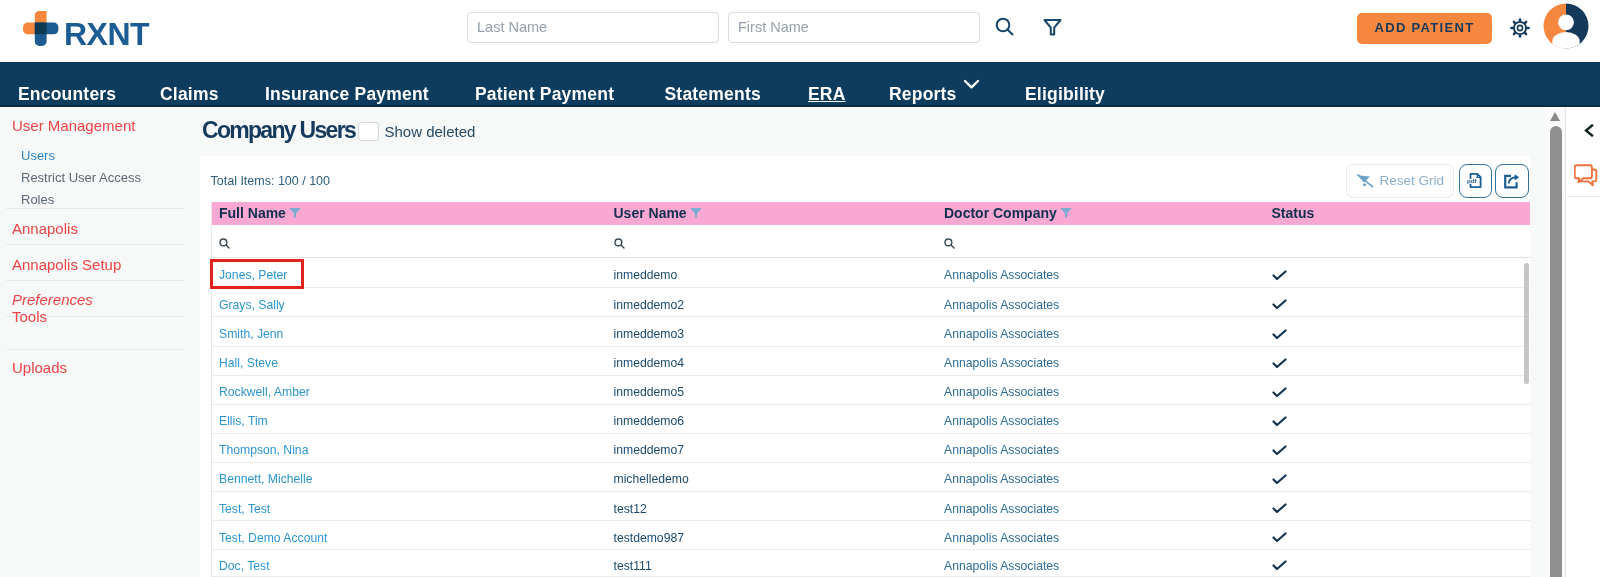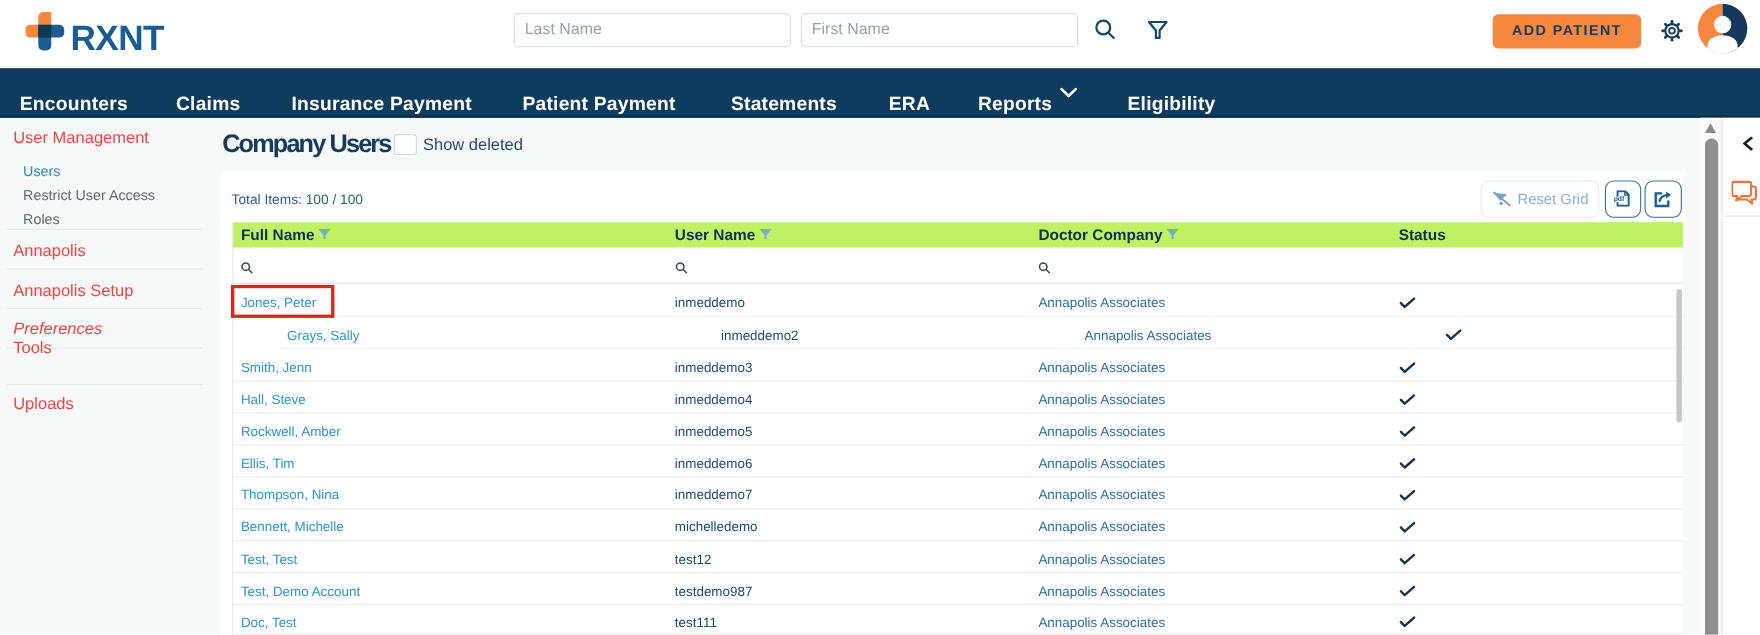--- a/index.html
+++ b/index.html
@@ -22,21 +22,21 @@
   
   .side-main { position:absolute; left:12px; color:#ef4444; font-size:15px; white-space:nowrap; }
   .side-sub  { position:absolute; left:21px; color:#5c6874; font-size:13px; white-space:nowrap; }
   .side-div  { position:absolute; left:6px; width:178px; height:1px; background:#e7e9ea; }
 
   
   #card { position:absolute; left:200px; top:156px; width:1330px; height:421px; background:#fff; border-radius:4px 4px 0 0; }
 
   
   #grid { position:absolute; left:10.5px; top:46.4px; width:1319px; border-left:1px solid #e8e8e8; }
-  .g-head { position:relative; height:23.1px; background:#bef264; }
+  .g-head { position:relative; height:23.1px; background:#f9a8d4; }
   .g-search { position:relative; height:32.2px; border-bottom:1px solid #e2e2e2; }
   .g-row { position:relative; border-bottom:1px solid #ebebeb; }
   .hcell { position:absolute; top:0; height:23.1px; line-height:23.1px; font-size:14px; font-weight:bold; color:#11304e; white-space:nowrap; }
   .cell { position:absolute; top:2.5px; height:100%; font-size:12.2px; white-space:nowrap; display:flex; align-items:center; }
   .c-name { left:7.5px; color:#2d95d0; }
   .c-user { left:402px; color:#1b4a6d; }
   .c-doc  { left:732.5px; color:#2d6d98; }
   .c-stat { left:1060px; }
   .funnel { display:inline-block; margin-left:3px; }
 </style>
@@ -95,21 +95,21 @@
       </g>
     </svg>
   </div>
 
   <div id="navbar">
     <div class="nav-item" style="left:18px;">Encounters</div>
     <div class="nav-item" style="left:160px;">Claims</div>
     <div class="nav-item" style="left:265px;">Insurance Payment</div>
     <div class="nav-item" style="left:475px;">Patient Payment</div>
     <div class="nav-item" style="left:664.5px;">Statements</div>
-    <div class="nav-item" style="left:808px;">ERA</div>
+    <div class="nav-item" style="left:808px;text-decoration:underline;">ERA</div>
     <div class="nav-item" style="left:889px;">Reports</div>
     <svg class="abs" style="left:963px; top:17px;" width="17" height="11" viewBox="0 0 17 11" fill="none" stroke="#fff" stroke-width="2.4" stroke-linecap="round" stroke-linejoin="round">
       <polyline points="2,2 8.5,8.3 15,2"></polyline>
     </svg>
     <div class="nav-item" style="left:1025px;">Eligibility</div>
   </div>
 
   <div class="side-main" style="top:117px;">User Management</div>
   <div class="side-sub" style="top:147.5px; color:#2c86c6;">Users</div>
   <div class="side-sub" style="top:170px;">Restrict User Access</div>
@@ -188,21 +188,21 @@
       <div class="g-row" style="height:30.7px;">
         <div class="cell c-name">Jones, Peter</div>
         <div class="cell c-user">inmeddemo</div>
         <div class="cell c-doc">Annapolis Associates</div>
         <div class="cell c-stat">
             <svg width="15" height="11" viewBox="0 0 15 11" fill="none" stroke="#143451" stroke-width="2.2" stroke-linecap="round" stroke-linejoin="round">
               <polyline points="1.5,5.5 5,9 13.5,1.5"></polyline>
             </svg>
           </div>
       </div>
-      <div class="g-row" style="height:29.1px;margin-left:42px;">
+      <div class="g-row" style="height:29.1px;">
         <div class="cell c-name">Grays, Sally</div>
         <div class="cell c-user">inmeddemo2</div>
         <div class="cell c-doc">Annapolis Associates</div>
         <div class="cell c-stat">
             <svg width="15" height="11" viewBox="0 0 15 11" fill="none" stroke="#143451" stroke-width="2.2" stroke-linecap="round" stroke-linejoin="round">
               <polyline points="1.5,5.5 5,9 13.5,1.5"></polyline>
             </svg>
           </div>
       </div>
       <div class="g-row" style="height:29.1px;">

